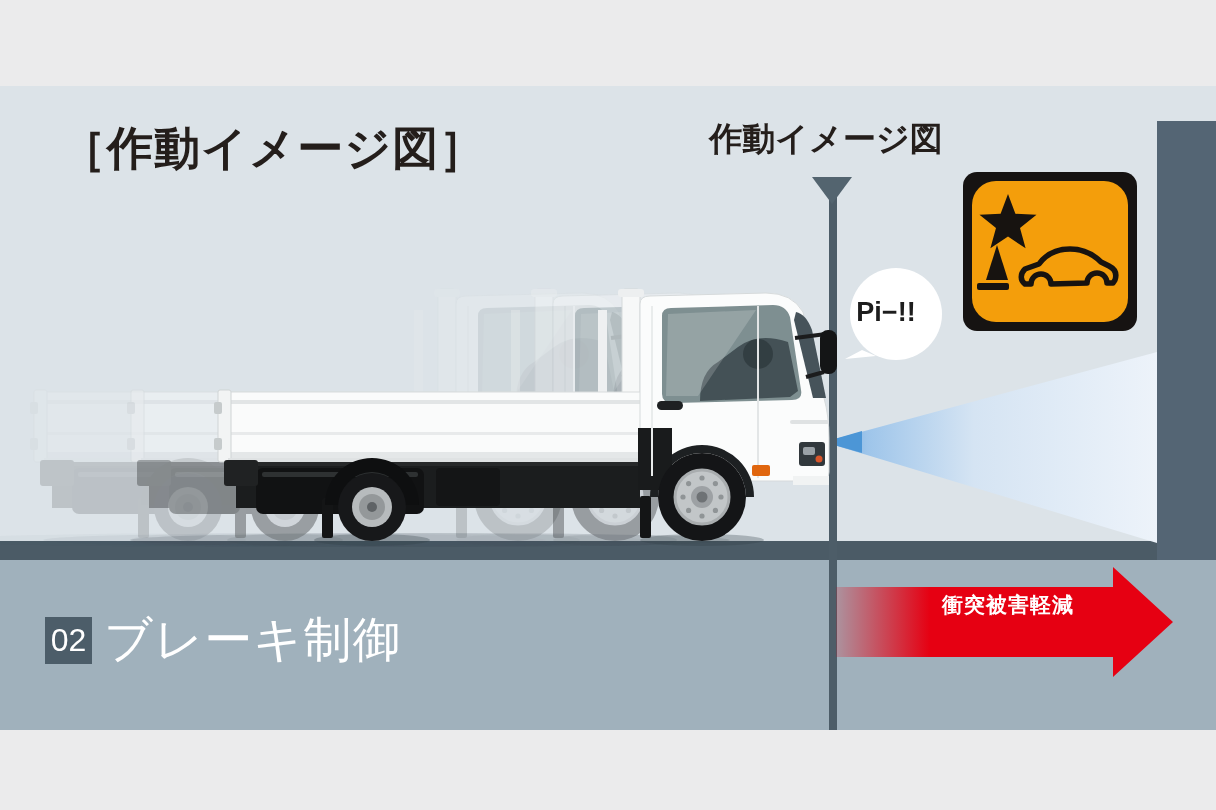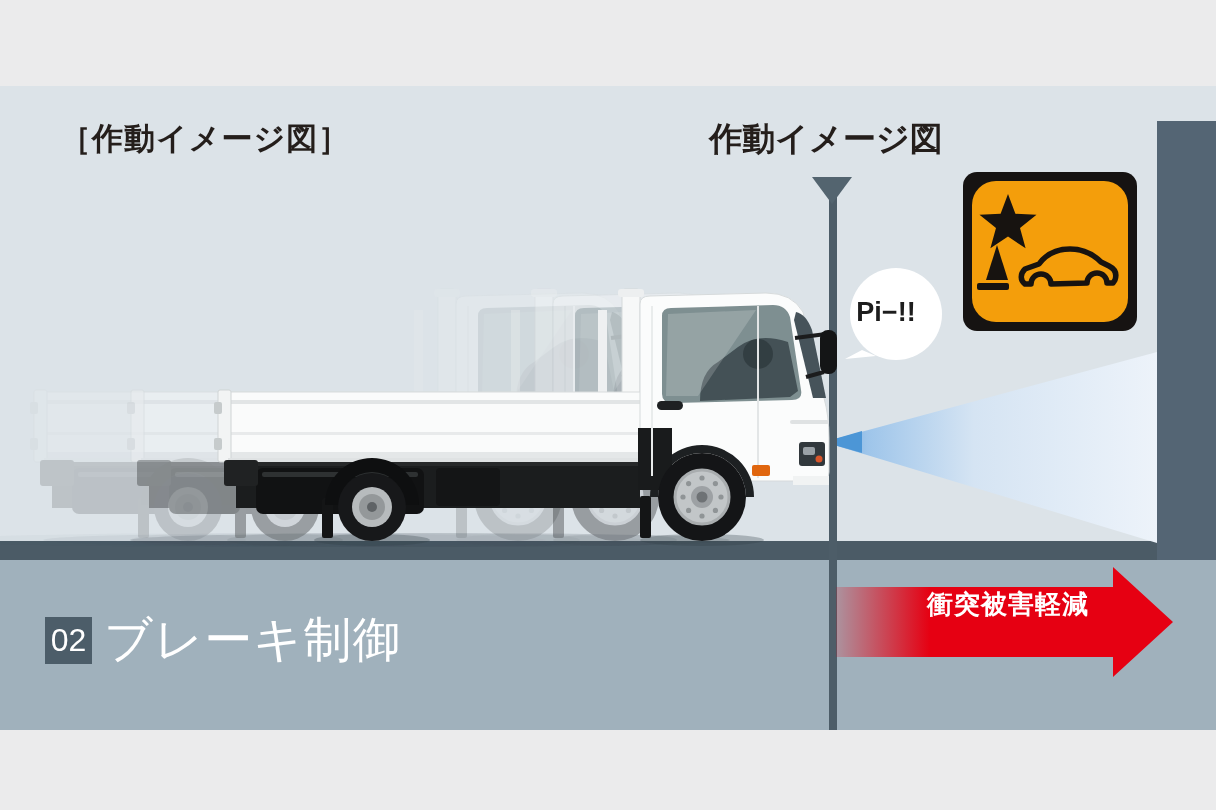--- a/index.html
+++ b/index.html
@@ -12,29 +12,29 @@
   .dark-band{left:0;top:541px;width:1216px;height:19px;background:#4B5B66;}
   .road{left:0;top:560px;width:1216px;height:170px;background:#A0B1BC;}
   .band-bottom{left:0;top:730px;width:1216px;height:80px;background:#EBEBEC;}
   .wall{left:1157px;top:121px;width:59px;height:439px;background:#546574;}
   
   .marker-line{left:829px;top:196px;width:8px;height:534px;background:#4D5D68;}
   .marker-tri{left:812px;top:177px;width:0;height:0;
      border-left:20px solid transparent;border-right:20px solid transparent;
      border-top:27px solid #53646F;}
   
-  .title{left:60px;top:118px;font-size:31px;font-weight:bold;color:#241E1B;letter-spacing:1px;}
+  .title{left:60px;top:118px;font-size:46px;font-weight:bold;color:#241E1B;letter-spacing:1px;}
   .collision{left:654px;top:117px;width:344px;text-align:center;font-size:33px;font-weight:600;color:#241E1B;}
   .bubble-text{left:851px;top:297px;width:70px;text-align:center;font-size:27px;font-weight:bold;color:#1D1D1D;}
   .step{left:45px;top:608px;display:flex;align-items:center;}
   .step-num{width:47px;height:47px;background:#4C5D69;color:#FFFFFF;font-size:32px;
             display:flex;align-items:center;justify-content:center;}
   .step-label{margin-left:12px;color:#FFFFFF;font-size:48px;font-weight:500;letter-spacing:1px;}
   .arrow-text{left:848px;top:587px;width:320px;text-align:center;color:#FFFFFF;
-              font-size:26px;font-weight:bold;line-height:35px;letter-spacing:1px;}
+              font-size:21px;font-weight:bold;line-height:35px;letter-spacing:1px;}
   svg{display:block;}
 </style>
 </head>
 <body>
 
 <div class="screen">
 
   <div class="abs band-top"></div>
   <div class="abs diagram-bg"></div>
   <div class="abs dark-band"></div>

